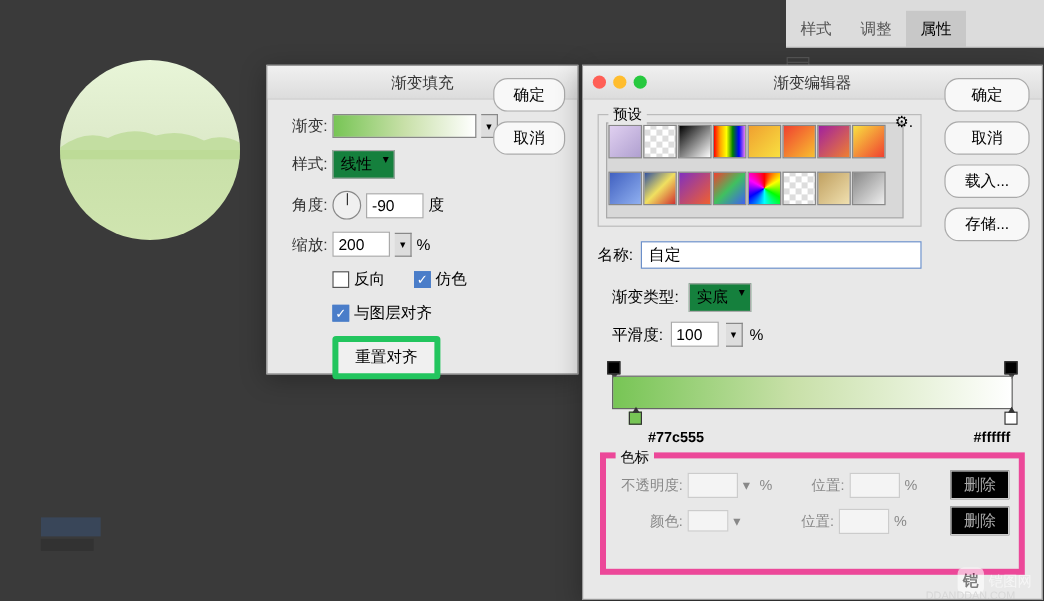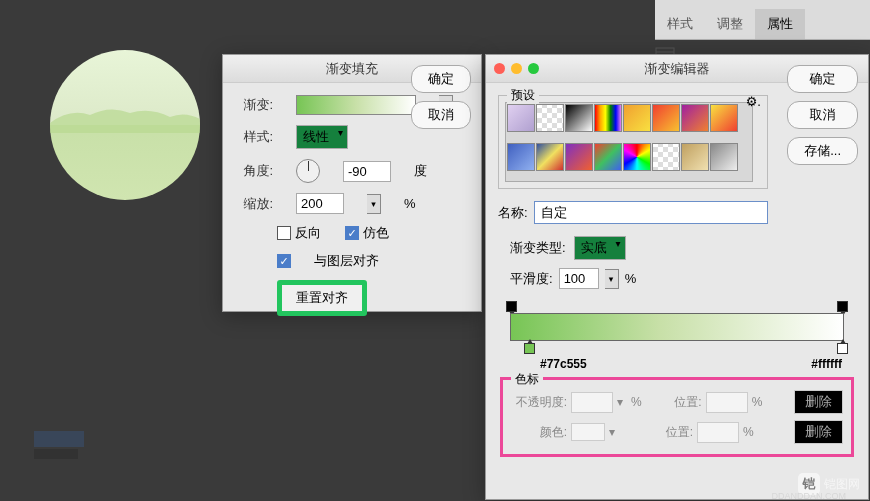--- a/index.html
+++ b/index.html
@@ -23,21 +23,21 @@
 .traffic-lights { position: absolute; left: 8px; display: flex; gap: 6px; }
 .tl { width: 11px; height: 11px; border-radius: 50%; }
 .tl-red { background: #ff5f56; }
 .tl-yellow { background: #ffbd2e; }
 .tl-green { background: #27c93f; }
 
 .dialog-body { padding: 12px; }
 .dialog-right { position: absolute; right: 10px; top: 10px; display: flex; flex-direction: column; gap: 8px; }
 .btn { background: #f8f8f8; border: 1px solid #aaa; border-radius: 12px; padding: 4px 16px; font-size: 13px; cursor: pointer; min-width: 60px; text-align: center; }
 
-.row { display: flex; align-items: center; margin-bottom: 10px; gap: 23px; }
+.row { display: flex; align-items: center; margin-bottom: 10px; gap: 4px; }
 .row-label { min-width: 38px; text-align: right; color: #333; }
 .gradient-preview { width: 120px; height: 20px; border: 1px solid #888; background: linear-gradient(to right, #77c555, #c8e0a8, #ffffff); cursor: pointer; }
 .gradient-preview-arrow { width: 14px; height: 20px; border: 1px solid #888; border-left: none; background: #ddd; display: flex; align-items: center; justify-content: center; font-size: 9px; }
 .select { border: 1px solid #aaa; background: #15803d; padding: 2px 18px 2px 6px; font-size: 13px; position: relative; }
 .select::after { content: "▾"; position: absolute; right: 4px; top: 1px; font-size: 10px; }
 .angle-dial { width: 24px; height: 24px; border: 1px solid #888; border-radius: 50%; background: #f0f0f0; position: relative; }
 .angle-dial::after { content: ""; position: absolute; left: 50%; top: 50%; width: 1px; height: 10px; background: #333; transform-origin: top; transform: rotate(180deg); }
 .num-input { width: 48px; border: 1px solid #aaa; padding: 2px 4px; font-size: 13px; text-align: left; }
 .num-arrow { width: 14px; height: 20px; border: 1px solid #888; border-left: none; background: #ddd; display: flex; align-items: center; justify-content: center; font-size: 9px; }
 .checkbox { width: 14px; height: 14px; border: 1px solid #555; background: #fff; display: inline-flex; align-items: center; justify-content: center; }
@@ -61,21 +61,21 @@
 .gradient-bar-section { padding: 0 12px; margin-bottom: 10px; }
 .gradient-stops-top { height: 14px; position: relative; }
 .gradient-bar { height: 28px; border: 1px solid #666; background: linear-gradient(to right, #77c555, #c8e0a8 45%, #ffffff); position: relative; }
 .gradient-stops-bottom { height: 18px; position: relative; }
 .stop-top { position: absolute; width: 11px; height: 11px; border: 1px solid #333; background: #000; top: 2px; }
 .stop-top::after { content: ""; position: absolute; bottom: -5px; left: 2px; border-left: 3px solid transparent; border-right: 3px solid transparent; border-top: 5px solid #333; }
 .stop-bottom { position: absolute; width: 11px; height: 11px; border: 1px solid #333; top: 2px; }
 .stop-bottom::before { content: ""; position: absolute; top: -5px; left: 2px; border-left: 3px solid transparent; border-right: 3px solid transparent; border-bottom: 5px solid #333; }
 .color-label { position: absolute; font-size: 12px; font-weight: bold; top: 16px; }
 
-.stops-section { border: 3px solid #ec4899; padding: 10px 8px 4px; position: relative; }
+.stops-section { border: 5px solid #ec4899; padding: 10px 8px 22px; position: relative; }
 .stops-label { position: absolute; top: -9px; left: 8px; background: #e8e8e8; padding: 0 4px; font-size: 12px; }
 .stops-row { display: flex; align-items: center; gap: 4px; margin-bottom: 6px; font-size: 12px; color: #888; }
 .stops-row .lbl { min-width: 56px; text-align: right; }
 .stops-input { width: 42px; border: 1px solid #ccc; background: #f4f4f4; padding: 2px; }
 .stops-swatch { width: 34px; height: 18px; border: 1px solid #ccc; background: #f4f4f4; }
 .stops-btn { border: 1px solid #ccc; background: #000000; padding: 2px 10px; color: #aaa; margin-left: auto; }
 
 .watermark { position: absolute; bottom: 6px; right: 10px; opacity: 0.6; font-size: 12px; color: #fff; display: flex; align-items: center; gap: 4px; }
 .watermark-sub { position: absolute; bottom: -6px; right: 14px; font-size: 9px; color: #ccc; }
 .r-icon { width: 22px; height: 22px; border-radius: 5px; background: #fff; color: #333; display: flex; align-items: center; justify-content: center; font-weight: bold; font-size: 13px; }
@@ -177,20 +177,21 @@
       <div class="tl tl-red"></div>
       <div class="tl tl-yellow"></div>
       <div class="tl tl-green"></div>
     </div>
     <span class="dialog-title">渐变编辑器</span>
   </div>
   <div class="dialog-body">
     <div class="dialog-right">
       <button class="btn">确定</button>
       <button class="btn">取消</button>
+      <button class="btn">载入...</button>
       <button class="btn">存储...</button>
       <div style="height:18px;"></div>
     </div>
 
     <div class="preset-section" style="width:270px;">
       <span class="preset-label">预设</span>
       <span class="preset-gear">⚙.</span>
       <div class="preset-grid">
         <div class="preset-swatch" style="background:linear-gradient(135deg,#e0d0f0,#b0a0d0)"></div>
         <div class="preset-swatch" style="background:repeating-conic-gradient(#ddd 0 25%,#fff 0 50%) 0/10px 10px"></div>

